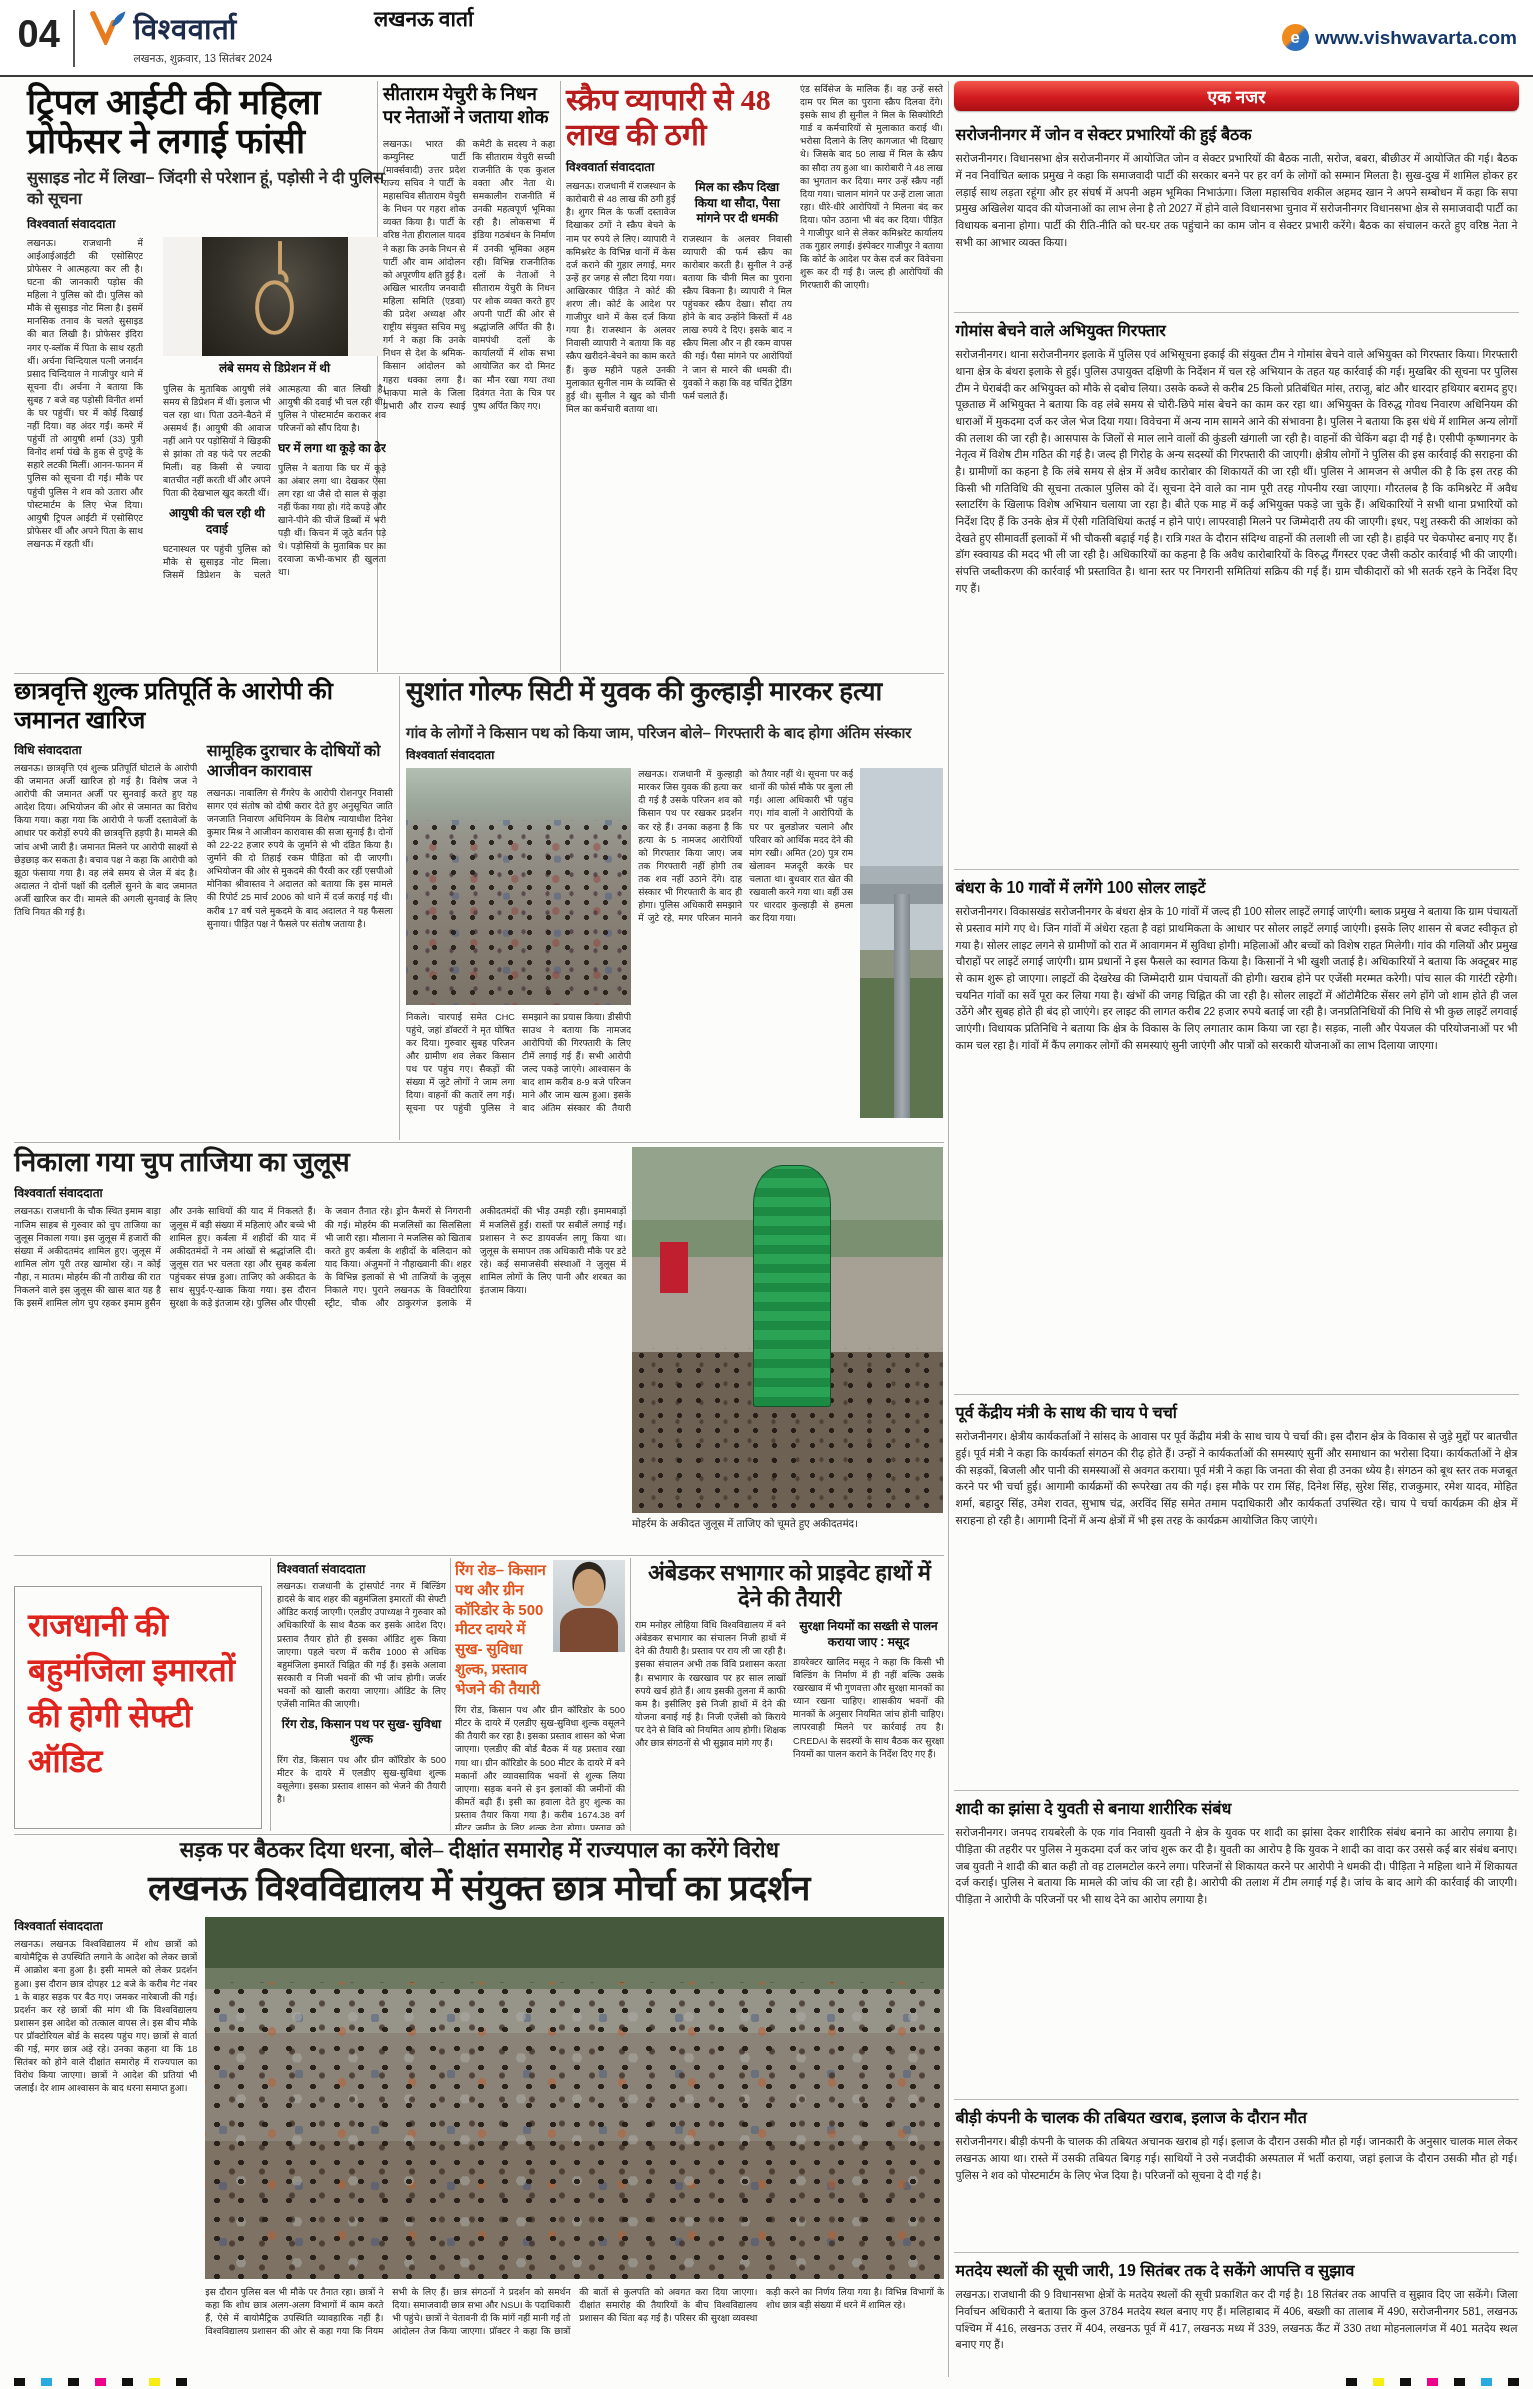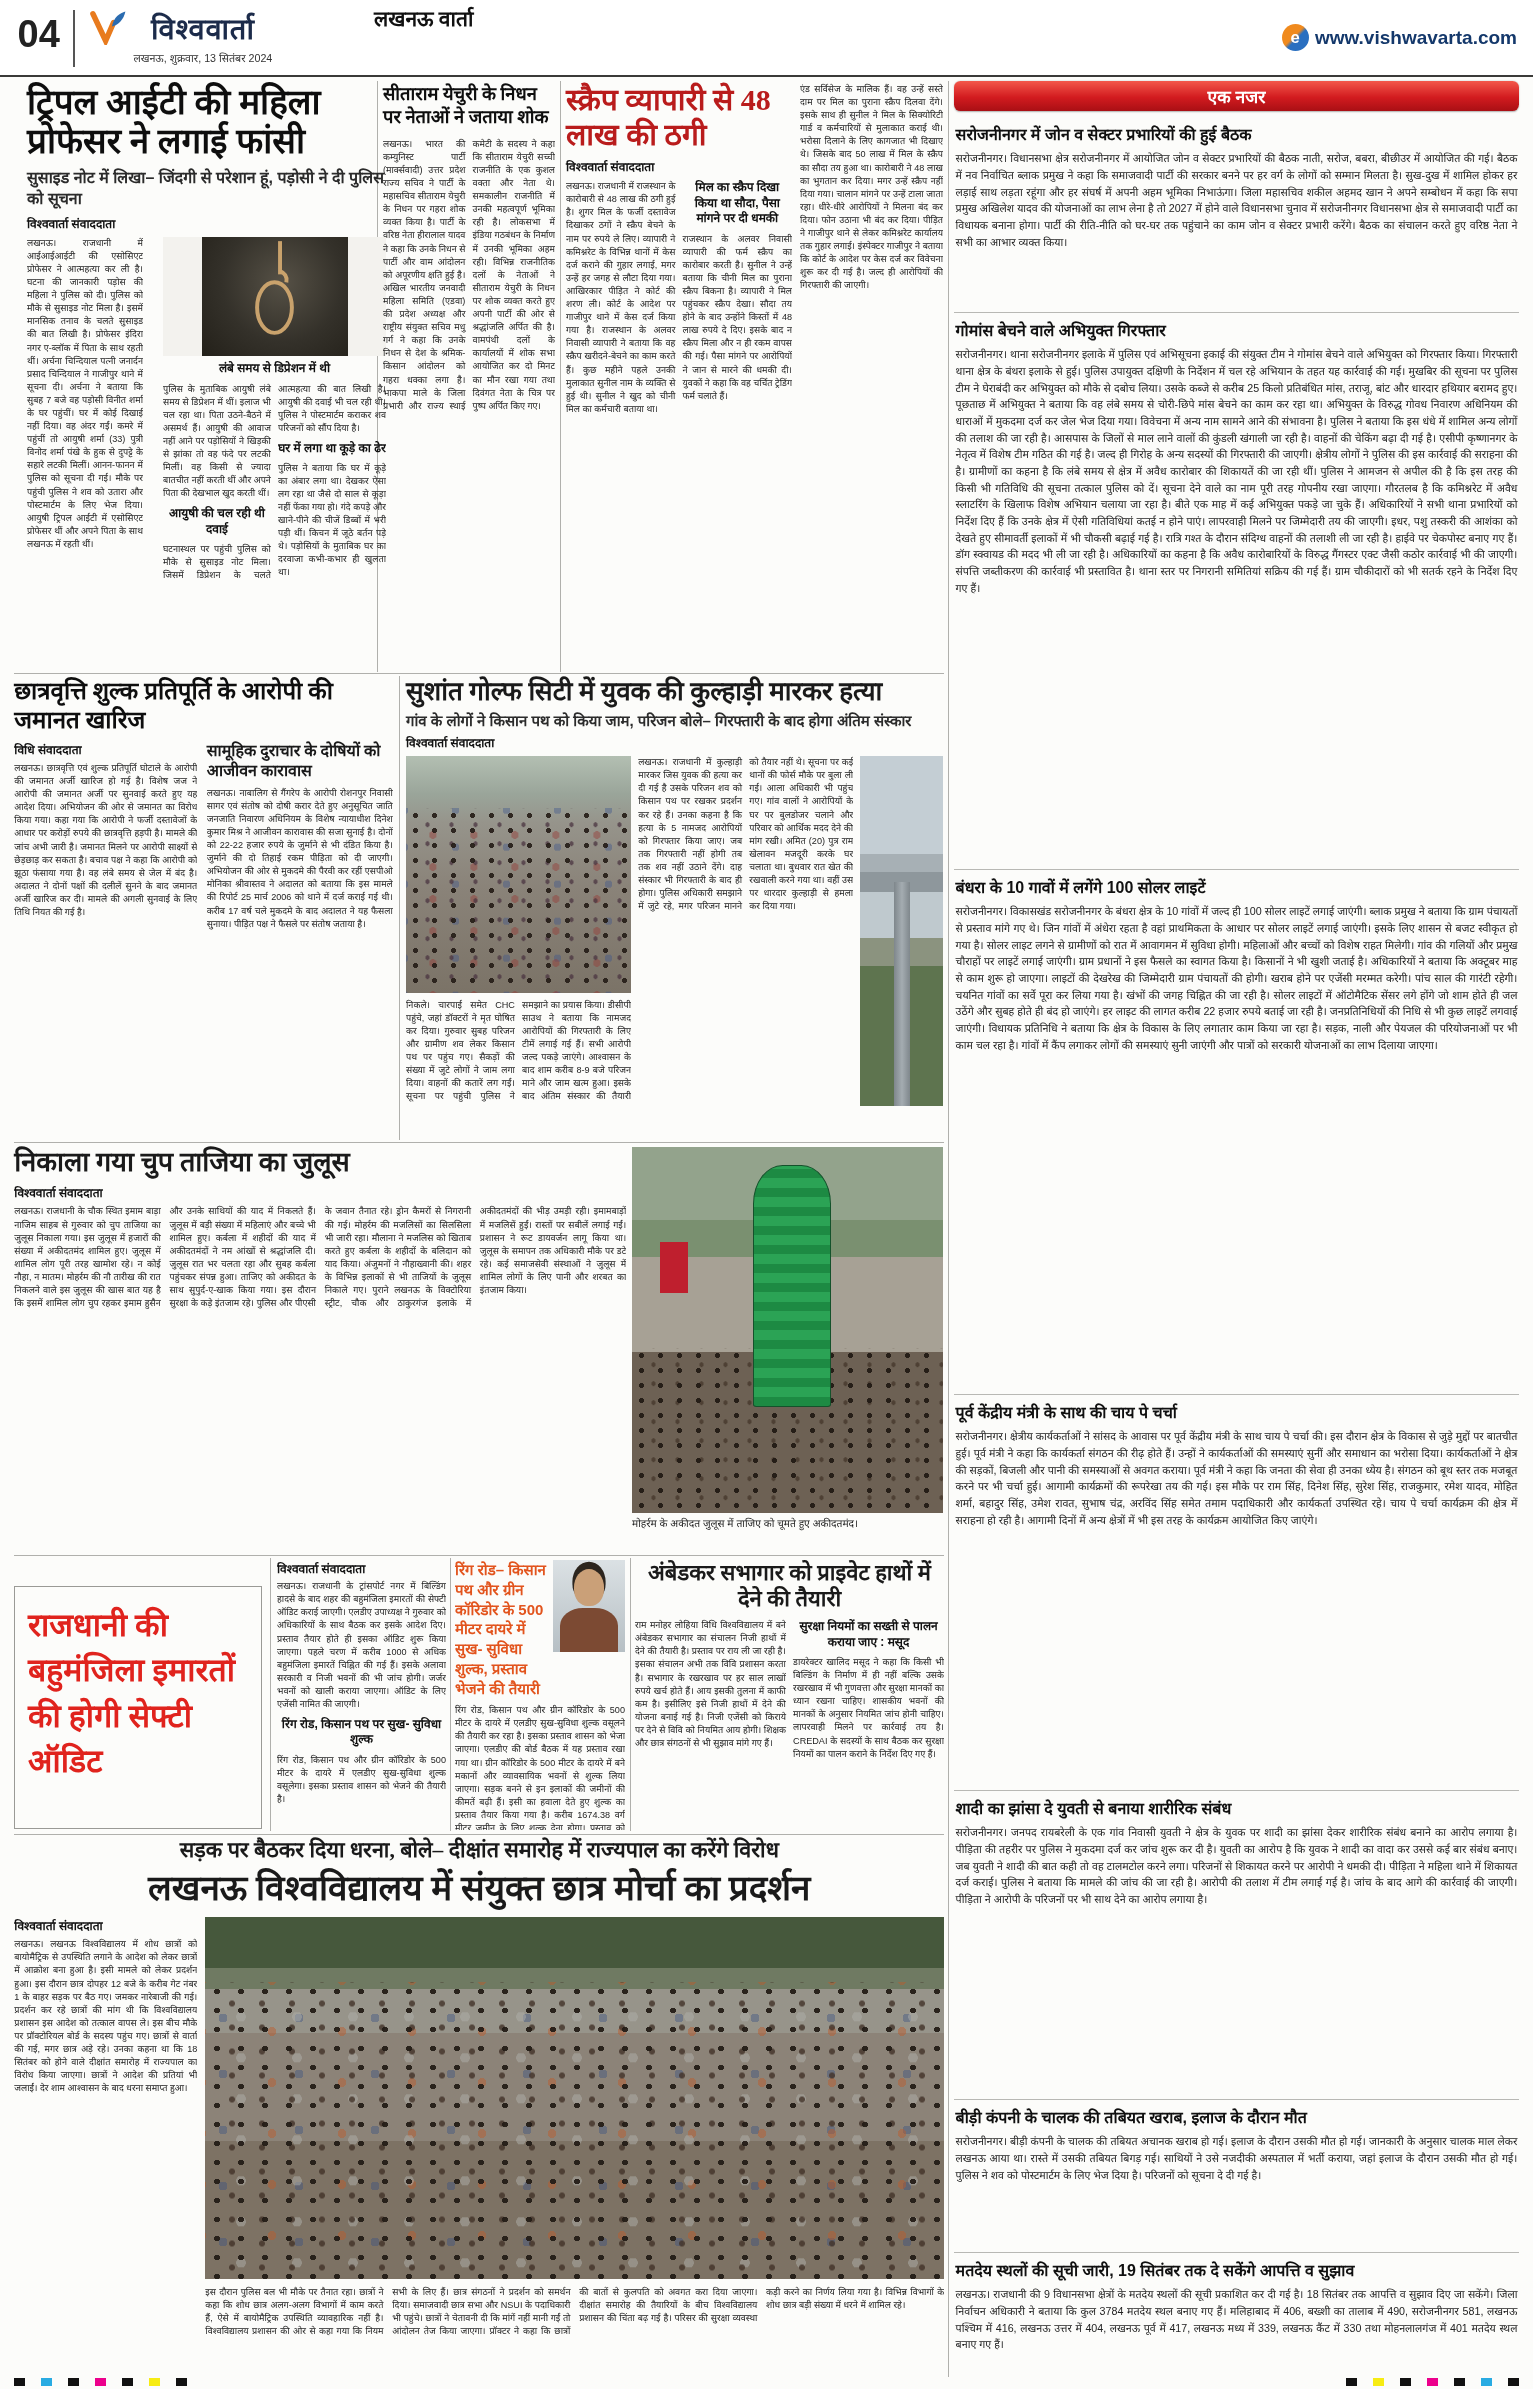--- a/index.html
+++ b/index.html
@@ -8,21 +8,21 @@
   .sheet { position:relative; width:1533px; height:2389px; background:#fcfcfa; margin:0 auto; overflow:hidden; color:#1a1a1a; }
   .abs { position:absolute; }
   .vr { position:absolute; width:0.8px; background:#b0b0ac; }
   .hr { position:absolute; height:0.8px; background:#b0b0ac; }
 
   
   .hd { position:absolute; top:0; left:0; width:1533px; height:77px; border-bottom:2.4px solid #3a3a38; background:#fff; }
   .pgnum { position:absolute; left:17.5px; top:12.7px; font-size:38px; font-weight:bold; color:#222; }
   .hd-div { position:absolute; left:73px; top:9.5px; width:1.6px; height:57px; background:#555; }
   .brand { position:absolute; left:89px; top:8px; display:flex; gap:6.4px; align-items:flex-start; }
-  .brand-name { font-size:29px; font-weight:bold; color:#1c2b4a; font-family:Liberation Mono, monospace; letter-spacing:0.8px;text-align:center; }
+  .brand-name { font-size:29px; font-weight:bold; color:#1c2b4a; font-family:Liberation Mono, monospace; letter-spacing:0.8px; }
   .brand-sub { font-size:10.7px; color:#333; margin-top:3.2px; text-align:center; }
   .section-title { position:absolute; left:374px; top:4px; width:270px; text-align:left; font-size:21px; font-weight:bold; color:#111; font-family:"Liberation Serif",serif; }
   .website { position:absolute; right:16px; top:24px; display:flex; align-items:center; gap:6.4px; }
   .eicon { width:27px; height:27px; border-radius:50%; background:linear-gradient(135deg,#f08a1d 0 45%,#2a6fc0 55% 100%); color:#fff; font-weight:bold; font-size:16.7px; display:flex; align-items:center; justify-content:center; }
   .website-url { font-size:19px; font-weight:bold; color:#14386b; }
 
   
   .bt { font-size:9.1px; line-height:1.44; text-align:justify; color:#1d1d1d; }
   .byline { font-size:12px; font-weight:bold; color:#111; }
   .deck { font-size:16px; font-weight:600; color:#2b2b2b; line-height:1.3; }
@@ -222,21 +222,21 @@
       </div>
       <div style="width:186px">
         <h3 style="font-size:16px;font-weight:bold;line-height:1.28" class="serif">सामूहिक दुराचार के दोषियों को आजीवन कारावास</h3>
         <div class="bt clip" style="height:324px;margin-top:4.8px">लखनऊ। नाबालिग से गैंगरेप के आरोपी रोशनपुर निवासी सागर एवं संतोष को दोषी करार देते हुए अनुसूचित जाति जनजाति निवारण अधिनियम के विशेष न्यायाधीश दिनेश कुमार मिश्र ने आजीवन कारावास की सजा सुनाई है। दोनों को 22-22 हजार रुपये के जुर्माने से भी दंडित किया है। जुर्माने की दो तिहाई रकम पीड़िता को दी जाएगी। अभियोजन की ओर से मुकदमे की पैरवी कर रहीं एसपीओ मोनिका श्रीवास्तव ने अदालत को बताया कि इस मामले की रिपोर्ट 25 मार्च 2006 को थाने में दर्ज कराई गई थी। करीब 17 वर्ष चले मुकदमे के बाद अदालत ने यह फैसला सुनाया। पीड़ित पक्ष ने फैसले पर संतोष जताया है।</div>
       </div>
     </div>
   </section>
 
   <section class="abs" style="left:406px;top:677px;width:538px;height:461px">
     <h1 class="serif" style="font-size:26px;font-weight:bold;line-height:1.15">सुशांत गोल्फ सिटी में युवक की कुल्हाड़ी मारकर हत्या</h1>
-    <div class="deck" style="font-size:15px;margin-top:4px">गांव के लोगों ने किसान पथ को किया जाम, परिजन बोले– गिरफ्तारी के बाद होगा अंतिम संस्कार</div>
+    <div class="deck" style="font-size:15px;margin-top:16px">गांव के लोगों ने किसान पथ को किया जाम, परिजन बोले– गिरफ्तारी के बाद होगा अंतिम संस्कार</div>
     <div class="byline" style="margin-top:4px">विश्ववार्ता संवाददाता</div>
     <div style="display:flex;gap:7.2px;margin-top:4.8px;height:350px">
       <div style="width:225px">
         <div class="ph crowd" style="width:225px;height:237px"></div>
         <div class="cols2 clip bt" style="height:107px;margin-top:5.6px">निकले। चारपाई समेत CHC पहुंचे, जहां डॉक्टरों ने मृत घोषित कर दिया। गुरुवार सुबह परिजन और ग्रामीण शव लेकर किसान पथ पर पहुंच गए। सैकड़ों की संख्या में जुटे लोगों ने जाम लगा दिया। वाहनों की कतारें लग गईं। सूचना पर पहुंची पुलिस ने समझाने का प्रयास किया। डीसीपी साउथ ने बताया कि नामजद आरोपियों की गिरफ्तारी के लिए टीमें लगाई गई हैं। सभी आरोपी जल्द पकड़े जाएंगे। आश्वासन के बाद शाम करीब 8-9 बजे परिजन माने और जाम खत्म हुआ। इसके बाद अंतिम संस्कार की तैयारी शुरू हुई। गांव में तनाव को देखते हुए पुलिस बल तैनात किया गया है। मृतक के परिवार में मां, पत्नी और दो छोटे बच्चे हैं। गांव में 2023 में भी ऐसा ही विवाद हुआ था। पुलिस जांच कर रही है।</div>
       </div>
       <div class="cols2 clip bt" style="width:215px;height:350px">लखनऊ। राजधानी में कुल्हाड़ी मारकर जिस युवक की हत्या कर दी गई है उसके परिजन शव को किसान पथ पर रखकर प्रदर्शन कर रहे हैं। उनका कहना है कि हत्या के 5 नामजद आरोपियों को गिरफ्तार किया जाए। जब तक गिरफ्तारी नहीं होगी तब तक शव नहीं उठाने देंगे। दाह संस्कार भी गिरफ्तारी के बाद ही होगा। पुलिस अधिकारी समझाने में जुटे रहे, मगर परिजन मानने को तैयार नहीं थे। सूचना पर कई थानों की फोर्स मौके पर बुला ली गई। आला अधिकारी भी पहुंच गए। गांव वालों ने आरोपियों के घर पर बुलडोजर चलाने और परिवार को आर्थिक मदद देने की मांग रखी। अमित (20) पुत्र राम खेलावन मजदूरी करके घर चलाता था। बुधवार रात खेत की रखवाली करने गया था। वहीं उस पर धारदार कुल्हाड़ी से हमला कर दिया गया।</div>
       <div class="ph metro" style="width:83px;height:350px"></div>
     </div>
   </section>

